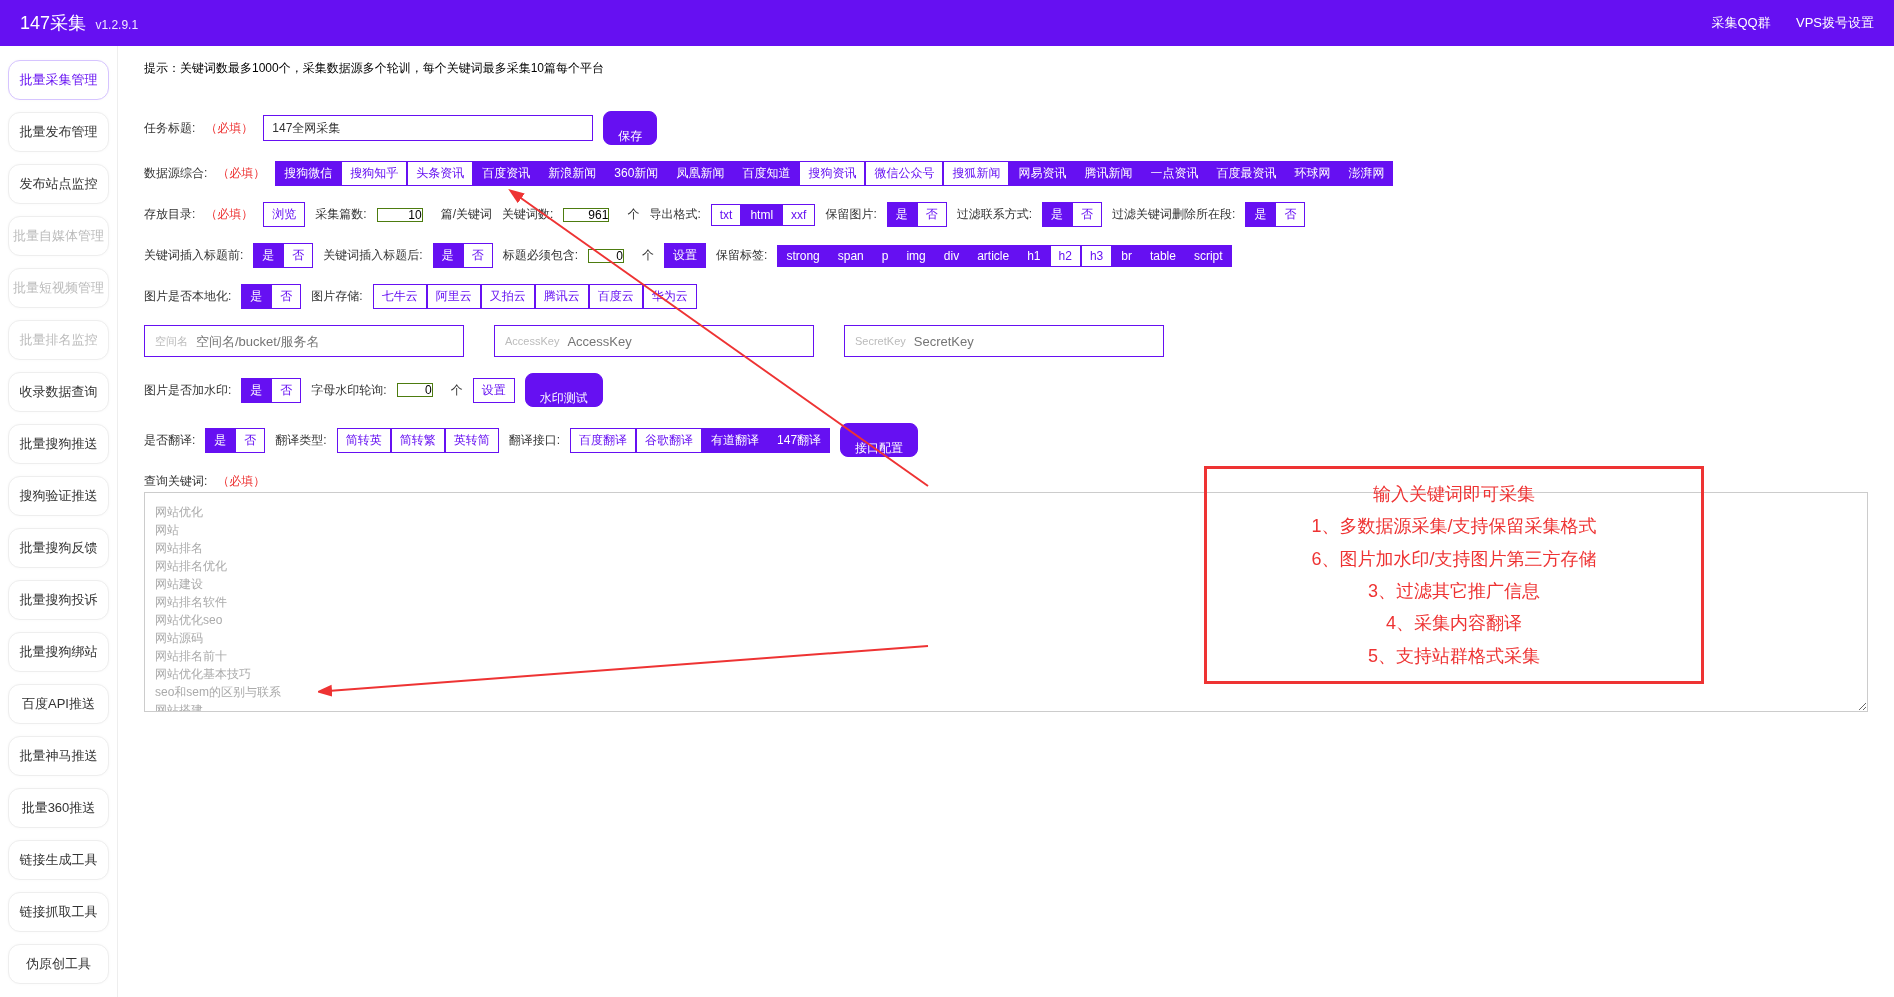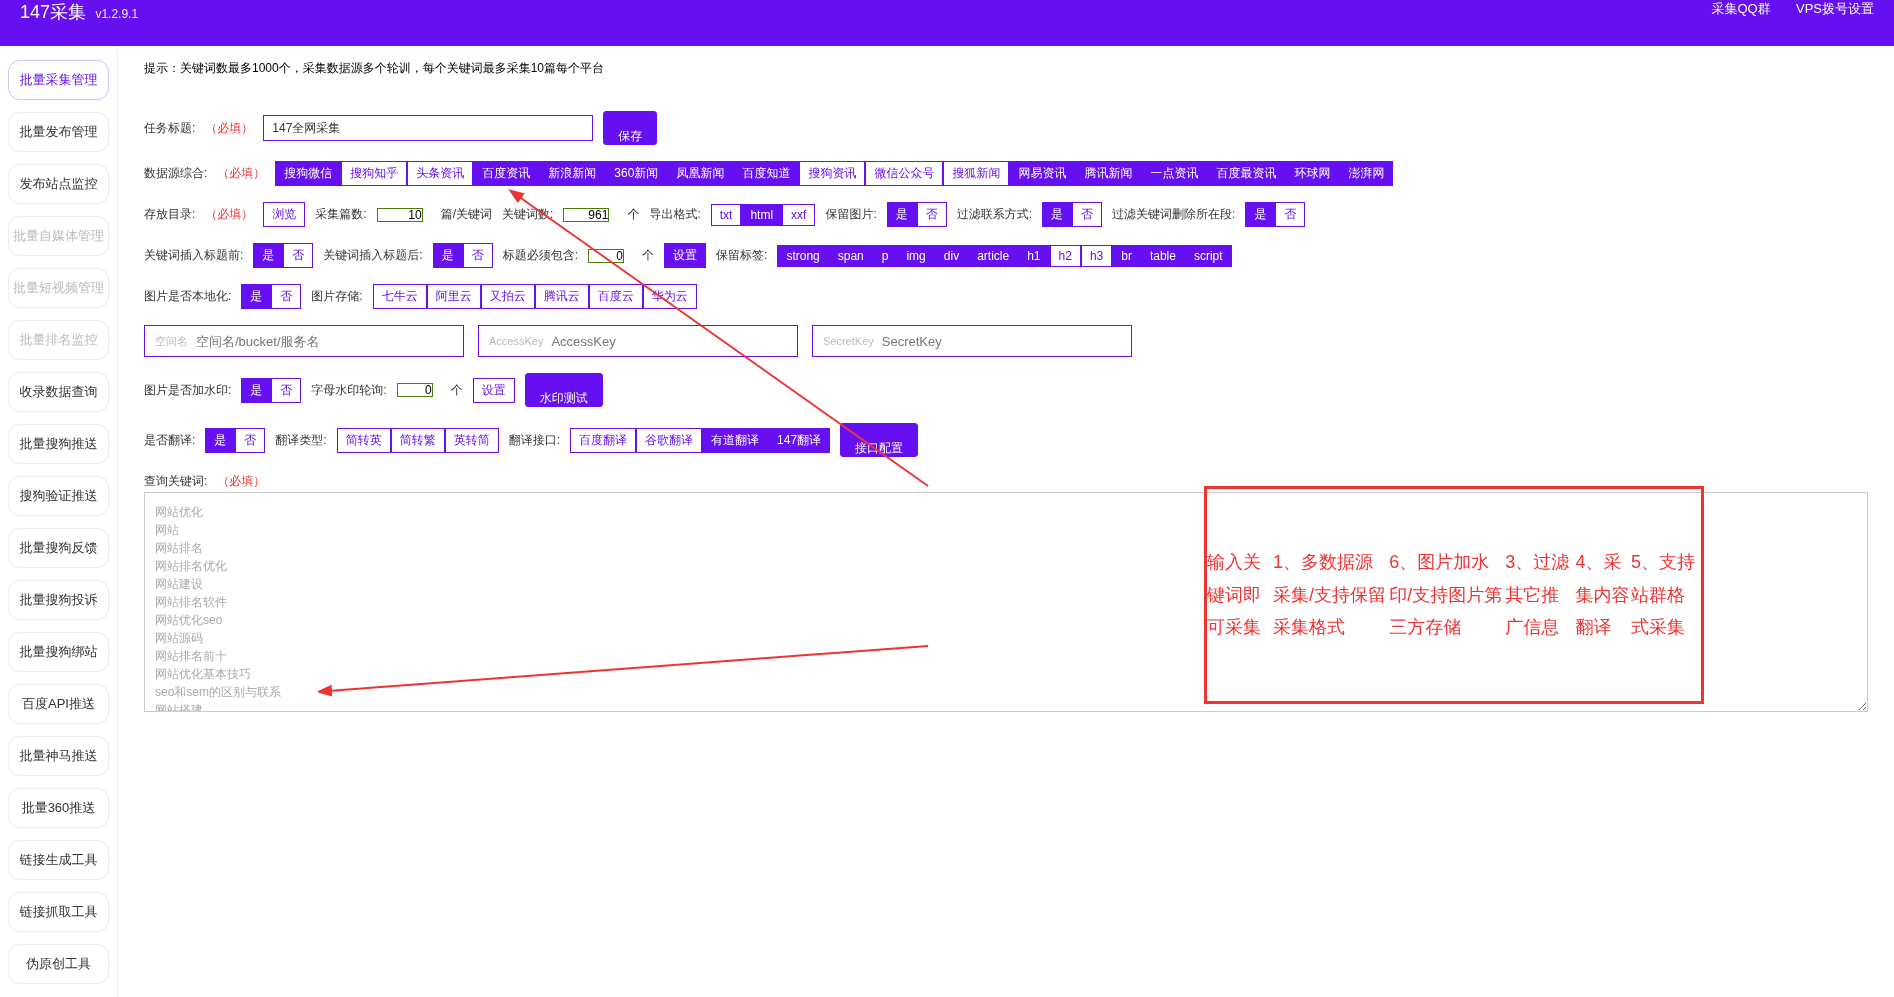--- a/index.html
+++ b/index.html
@@ -1,42 +1,42 @@
 <!DOCTYPE html>
 <html><head>
 <meta charset="utf-8">
 <style>
 *{box-sizing:border-box;margin:0;padding:0;font-family:"Microsoft YaHei",Arial,sans-serif}
 body{font-size:12px;color:#333;background:#fff}
-.topbar{background:#6610f2;color:#fff;height:46px;display:flex;justify-content:space-between;padding:0 20px}
+.topbar{background:#6610f2;color:#fff;height:46px;display:flex;align-items:center;justify-content:space-between;padding:0 20px}
 .brand{font-size:18px;font-weight:500}
 .version{font-size:12px;margin-left:6px;opacity:.9}
 .top-links a{color:#fff;margin-left:22px;text-decoration:none;font-size:13px}
 .layout{display:flex}
 .sidebar{width:118px;padding:14px 8px;border-right:1px solid #eee;overflow-y:auto}
 .sidebar .nav-btn{display:block;width:100%;background:#fff;border:1px solid #eee;border-radius:12px;padding:10px 0;font-size:13px;color:#333;text-align:center;margin-bottom:12px;cursor:pointer;box-shadow:0 0 3px rgba(0,0,0,.03)}
 .sidebar .nav-btn.active{color:#6610f2;border-color:#d6c4ff}
 .sidebar .nav-btn.muted{color:#bbb}
 .main{flex:1;padding:14px 26px;position:relative}
 .hint{font-size:12px;color:#000000;margin-bottom:34px}
 .row{display:flex;align-items:center;flex-wrap:wrap;margin-bottom:14px;font-size:12px}
 .row>*{margin-right:10px;margin-bottom:2px}
 .label{white-space:nowrap}
 .req{color:#e33}
 input[type=text].txt{height:26px;border:1px solid #6610f2;padding:0 8px;font-size:12px;color:#333}
-.btn-primary{background:#6610f2;color:#fff;border:1px solid #6610f2;border-radius:3px;height:26px;padding:16px 14px;cursor:pointer;font-size:12px}
+.btn-primary{background:#6610f2;color:#fff;border:1px solid #6610f2;border-radius:8px;height:26px;padding:16px 14px;cursor:pointer;font-size:12px}
 .chip{display:inline-block;border:1px solid #6610f2;padding:3px 8px;font-size:12px;cursor:pointer;background:#fff;color:#6610f2}
 .chip.on{background:#6610f2;color:#fff}
 .mini-in{height:14px;width:46px;border:1px solid #4d7c0f;text-align:right;font-size:12px}
 .unit{margin-left:8px}
 .big-in{height:32px;border:1px solid #6610f2;padding:0 10px;font-size:13px;display:flex;align-items:center;flex:1;max-width:320px}
 .big-in .ph{color:#bbb;font-size:11px;margin-right:8px}
 .big-in input{border:none;outline:none;flex:1;font-size:13px;color:#555}
 .kw-area{width:100%;height:220px;border:1px solid #ccc;padding:10px;font-size:12px;color:#aaa;line-height:1.5;overflow:auto;resize:vertical;font-family:inherit}
-.annot{position:absolute;border:3px solid #e33;right:190px;top:440px;width:500px;height:218px;display:flex;flex-direction:row;justify-content:center;align-items:center;font-size:18px;color:#e33;line-height:1.8;pointer-events:none;background:rgba(255,255,255,.0)}
+.annot{position:absolute;border:3px solid #e33;right:190px;top:420px;width:500px;height:218px;display:flex;flex-direction:column;justify-content:center;align-items:center;font-size:18px;color:#e33;line-height:1.8;pointer-events:none;background:rgba(255,255,255,.0)}
 svg.arrow{position:absolute;pointer-events:none}
 </style>
 </head>
 <body>
 
 <div class="topbar">
   <div>
     <span class="brand">147采集</span>
     <span class="version">v1.2.9.1</span>
   </div>
@@ -122,21 +122,21 @@
     </div>
 
     
     <div class="row">
       <span class="label">图片是否本地化:</span>
       <span id="imglocal"><span class="chip on">是</span><span class="chip">否</span></span>
       <span class="label">图片存储:</span>
       <span id="imgstores"><span class="chip">七牛云</span><span class="chip">阿里云</span><span class="chip">又拍云</span><span class="chip">腾讯云</span><span class="chip">百度云</span><span class="chip">华为云</span></span>
     </div>
 
-    <div class="row" style="gap:4px">
+    <div class="row" style="gap:20px">
       <div class="big-in">
         <span class="ph">空间名</span>
         <input placeholder="空间名/bucket/服务名" style="">
       </div>
       <div class="big-in">
         <span class="ph">AccessKey</span>
         <input placeholder="AccessKey" style="">
       </div>
       <div class="big-in">
         <span class="ph">SecretKey</span>

